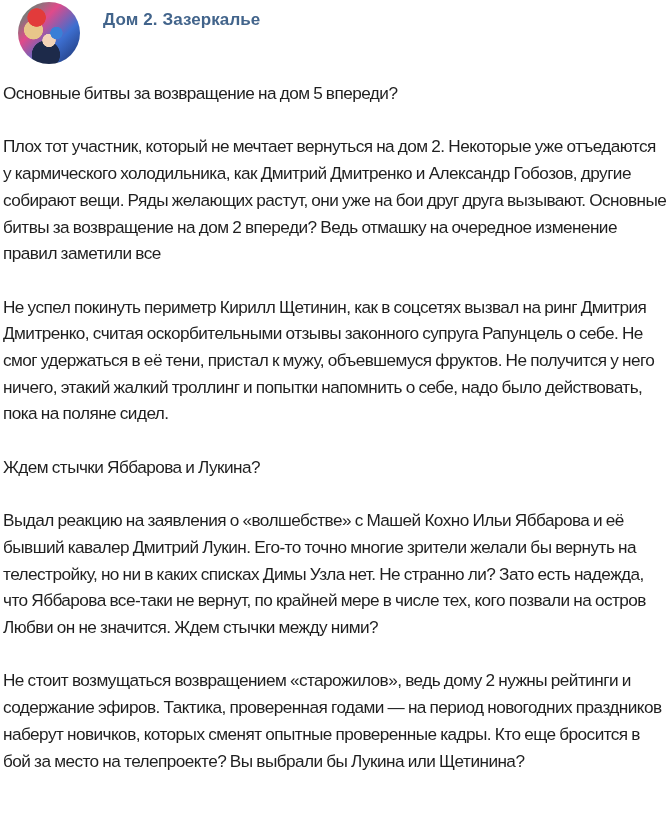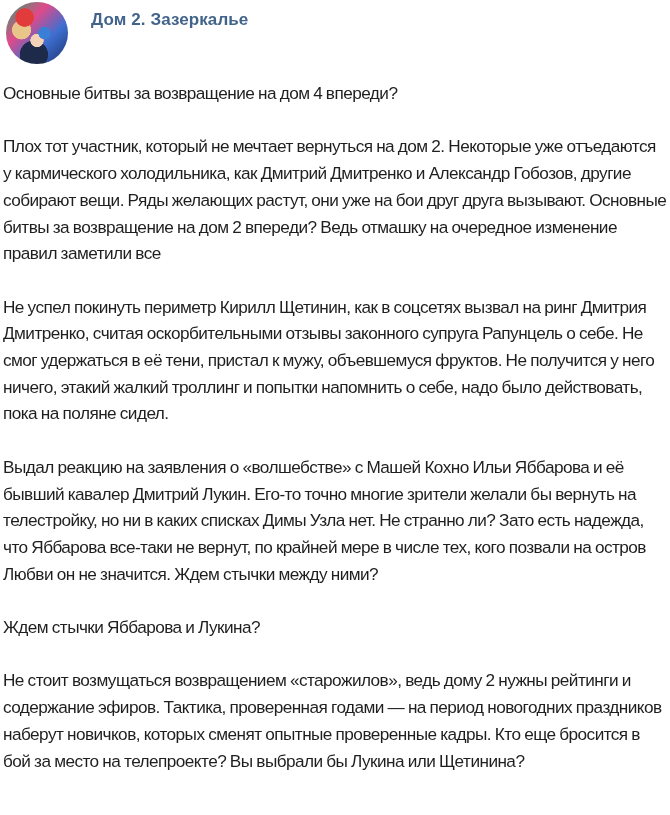--- a/index.html
+++ b/index.html
@@ -1,17 +1,17 @@
 <!DOCTYPE html>
 <html><head>
 <meta charset="utf-8">
 <style>
   html, body { margin:0; padding:0; background:#ffffff; }
   body { width:670px; height:815px; overflow:hidden; position:relative; }
-  .header { position:absolute; left:4px; top:0; width:548px; height:70px; }
+  .header { position:absolute; left:16px; top:0; width:548px; height:70px; }
   .avatar { position:absolute; left:2px; top:2px; width:62px; height:62px; border-radius:50%; overflow:hidden;
     background: radial-gradient(circle at 30% 25%, #e23b3b 0 14%, transparent 15%),
                 radial-gradient(circle at 62% 50%, #3a7fd6 0 12%, transparent 13%),
                 radial-gradient(circle at 50% 62%, #f2d3b8 0 13%, transparent 14%),
                 radial-gradient(circle at 45% 85%, #1d2a4a 0 22%, transparent 23%),
                 radial-gradient(circle at 25% 45%, #e8c68a 0 16%, transparent 17%),
                 linear-gradient(135deg, #2aa36b 0%, #e04a8a 35%, #3d6fd0 65%, #1b2f6b 100%); }
   .channel-name { position:absolute; left:87px; top:10px; font-family:"Liberation Sans", sans-serif; font-weight:bold; font-size:17px; color:#42648b; letter-spacing:0.1px; }
   .post { position:absolute; left:3px; top:80px; width:664px; font-family:"Liberation Sans", sans-serif; font-size:17.2px; line-height:26.7px; color:#1f1f1f; }
   .post p { margin:0 0 26.7px 0; transform-origin:left top; letter-spacing:-0.55px; word-spacing:-0.5px; }
@@ -19,19 +19,19 @@
 </style>
 </head>
 <body>
 
 <div class="header">
   <div class="avatar"></div>
   <div class="channel-name">Дом 2. Зазеркалье</div>
 </div>
 
 <div class="post">
-  <p>Основные битвы за возвращение на дом 4 впереди?</p>
+  <p>Основные битвы за возвращение на дом 5 впереди?</p>
   <p>Плох тот участник, который не мечтает вернуться на дом 2. Некоторые уже отъедаются у кармического холодильника, как Дмитрий Дмитренко и Александр Гобозов, другие собирают вещи. Ряды желающих растут, они уже на бои друг друга вызывают. Основные битвы за возвращение на дом 2 впереди? Ведь отмашку на очередное изменение правил заметили все</p>
   <p>Не успел покинуть периметр Кирилл Щетинин, как в соцсетях вызвал на ринг Дмитрия Дмитренко, считая оскорбительными отзывы законного супруга Рапунцель о себе. Не смог удержаться в её тени, пристал к мужу, объевшемуся фруктов. Не получится у него ничего, этакий жалкий троллинг и попытки напомнить о себе, надо было действовать, пока на поляне сидел.</p>
+  <p>Ждем стычки Яббарова и Лукина?</p>
   <p>Выдал реакцию на заявления о «волшебстве» с Машей Кохно Ильи Яббарова и её бывший кавалер Дмитрий Лукин. Его-то точно многие зрители желали бы вернуть на телестройку, но ни в каких списках Димы Узла нет. Не странно ли? Зато есть надежда, что Яббарова все-таки не вернут, по крайней мере в числе тех, кого позвали на остров Любви он не значится. Ждем стычки между ними?</p>
-  <p>Ждем стычки Яббарова и Лукина?</p>
   <p class="last">Не стоит возмущаться возвращением «старожилов», ведь дому 2 нужны рейтинги и содержание эфиров. Тактика, проверенная годами — на период новогодних праздников наберут новичков, которых сменят опытные проверенные кадры. Кто еще бросится в бой за место на телепроекте? Вы выбрали бы Лукина или Щетинина?</p>
 </div>
 
 </body></html>

